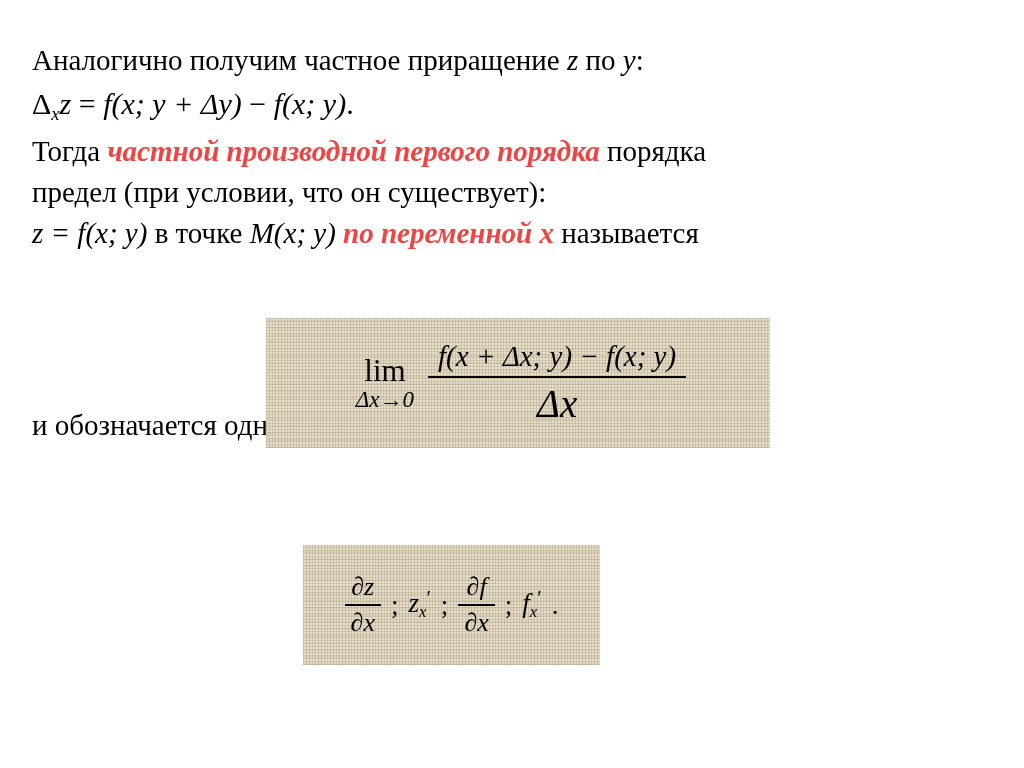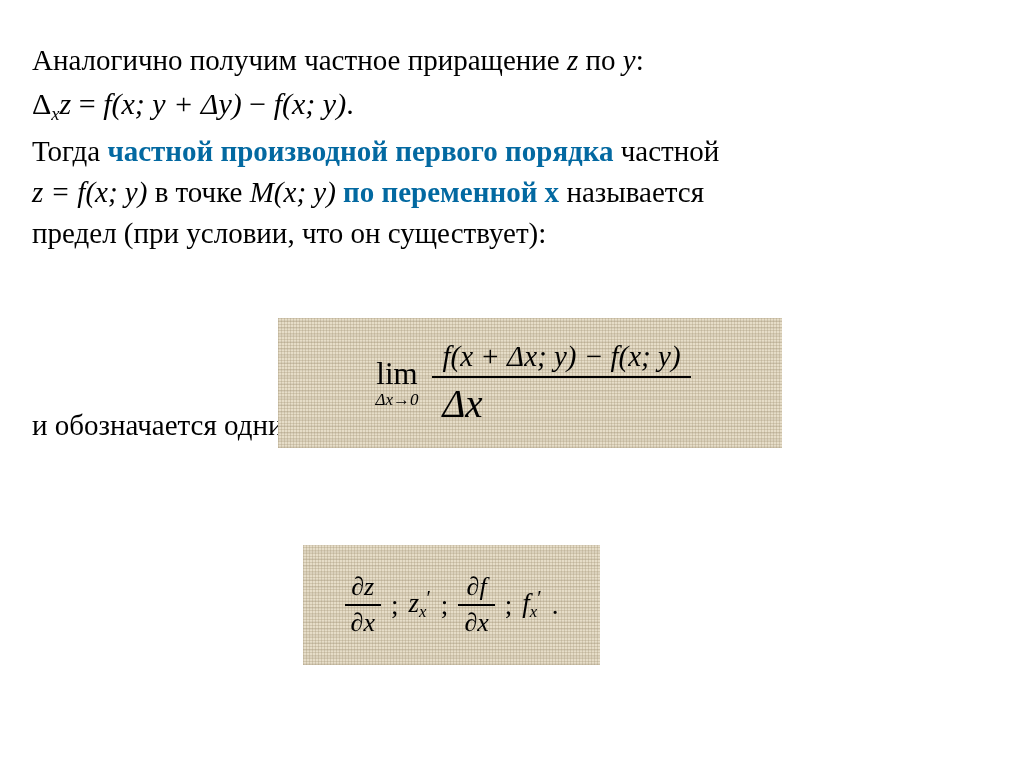--- a/index.html
+++ b/index.html
@@ -28,22 +28,23 @@
     white-space: nowrap;
   }
   .mi {
     font-style: italic;
     font-family: "Liberation Serif", serif;
   }
   .mn, .mo {
     font-style: normal;
   }
   .red {
-    color: #0369a1;
+    color: #ef4444;
     font-weight: bold;
+    font-style: italic;
   }
   .formula-line {
     font-size: 30px;
     margin-top: 6px;
     margin-bottom: 6px;
   }
   .sub {
     font-size: 0.62em;
     vertical-align: -0.32em;
     font-style: italic;
@@ -54,21 +55,21 @@
     background-color: #e6ddc8;
     background-image:
       repeating-linear-gradient(0deg, rgba(160,145,115,0.30) 0px, rgba(160,145,115,0.30) 1px, rgba(255,255,255,0) 1px, rgba(255,255,255,0) 3px),
       repeating-linear-gradient(90deg, rgba(160,145,115,0.30) 0px, rgba(160,145,115,0.30) 1px, rgba(255,255,255,0) 1px, rgba(255,255,255,0) 3px),
       repeating-linear-gradient(0deg, rgba(120,105,80,0.10) 0px, rgba(120,105,80,0.10) 2px, rgba(255,255,255,0) 2px, rgba(255,255,255,0) 7px);
     display: inline-block;
     box-sizing: border-box;
   }
   .box1 {
     position: absolute;
-    left: 278px;
+    left: 266px;
     top: 318px;
     width: 504px;
     height: 130px;
   }
   .box2 {
     position: absolute;
     left: 303px;
     top: 545px;
     width: 297px;
     height: 120px;
@@ -85,28 +86,28 @@
     display: flex;
     flex-direction: column;
     align-items: center;
     line-height: 1;
   }
   .limop .op {
     font-size: 31px;
     font-style: normal;
   }
   .limop .under {
-    font-size: 17px;
+    font-size: 23px;
     margin-top: 2px;
     font-style: italic;
   }
   .frac {
     display: inline-flex;
     flex-direction: column;
-    align-items: flex-start;
+    align-items: center;
     vertical-align: middle;
   }
   .frac .num {
     font-size: 29px;
     padding: 0 10px 3px 10px;
     white-space: nowrap;
   }
   .frac .bar {
     width: 100%;
     height: 2px;
@@ -161,29 +162,29 @@
 
   <div class="formula-line">
     <span class="mo">Δ</span><span class="sub">x</span><span class="mi">z</span>
     <span class="mo">=</span>
     <span class="mi">f</span><span class="mi">(x; y + Δy)</span>
     <span class="mo">−</span>
     <span class="mi">f</span><span class="mi">(x; y)</span><span class="mo">.</span>
   </div>
 
   <div class="line">
-    <span>Тогда </span><span class="red">частной производной первого порядка</span><span> частной</span>
+    <span>Тогда </span><span class="red">частной производной первого порядка</span><span> порядка</span>
+  </div>
+
+  <div class="line">
+    <span>предел (при условии, что он существует):</span>
   </div>
 
   <div class="line">
     <span class="mi">z = f(x; y)</span><span> в точке </span><span class="mi">M(x; y)</span><span>&nbsp;</span><span class="red">по переменной x</span><span> называется</span>
-  </div>
-
-  <div class="line">
-    <span>предел (при условии, что он существует):</span>
   </div>
 
   <div class="texbox box1">
     <div class="limrow">
       <span class="limop">
         <span class="op">lim</span>
         <span class="under">Δx→0</span>
       </span>
       <span class="frac">
         <span class="num mi">f(x + Δx; y) − f(x; y)</span>

